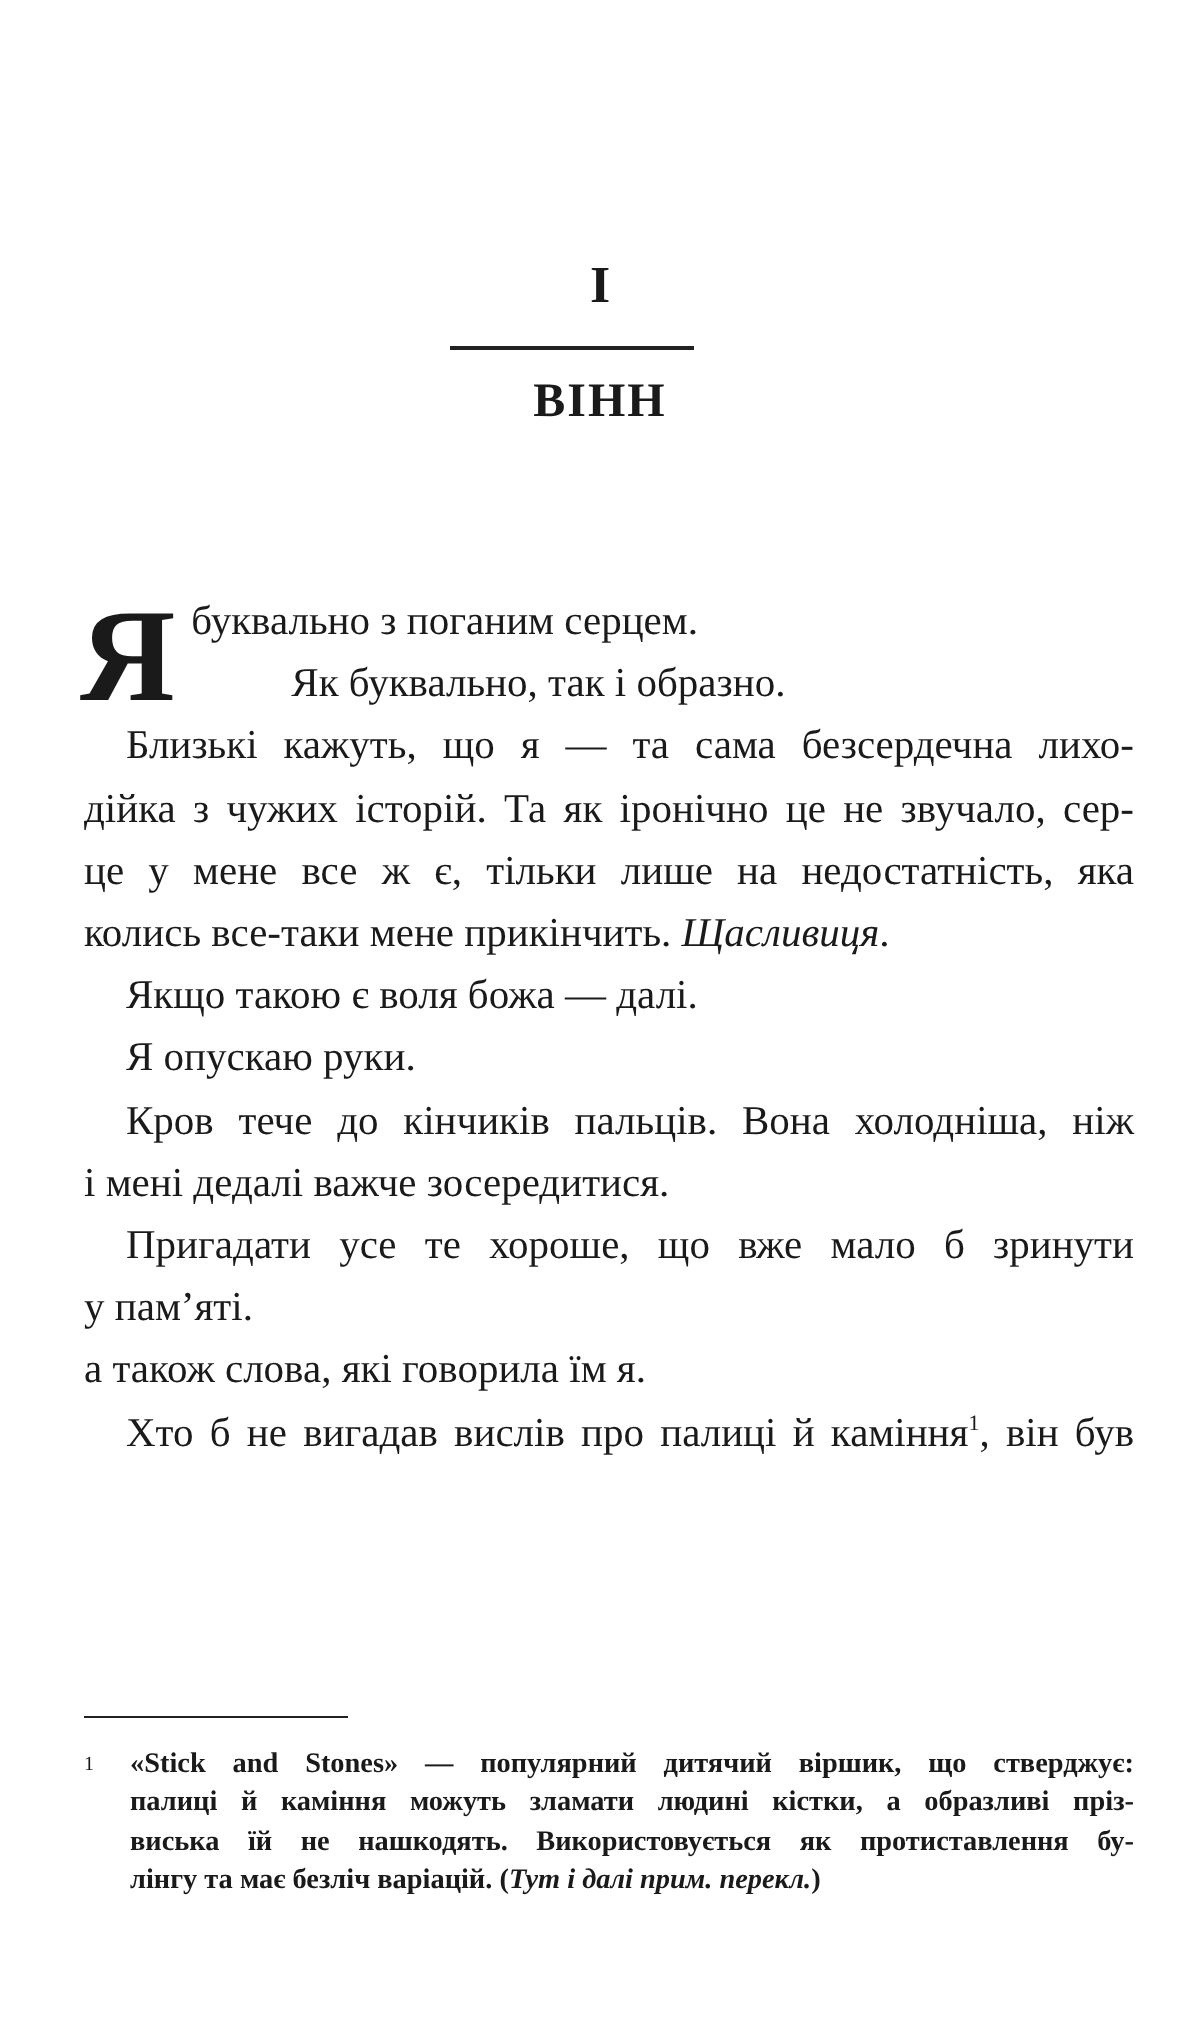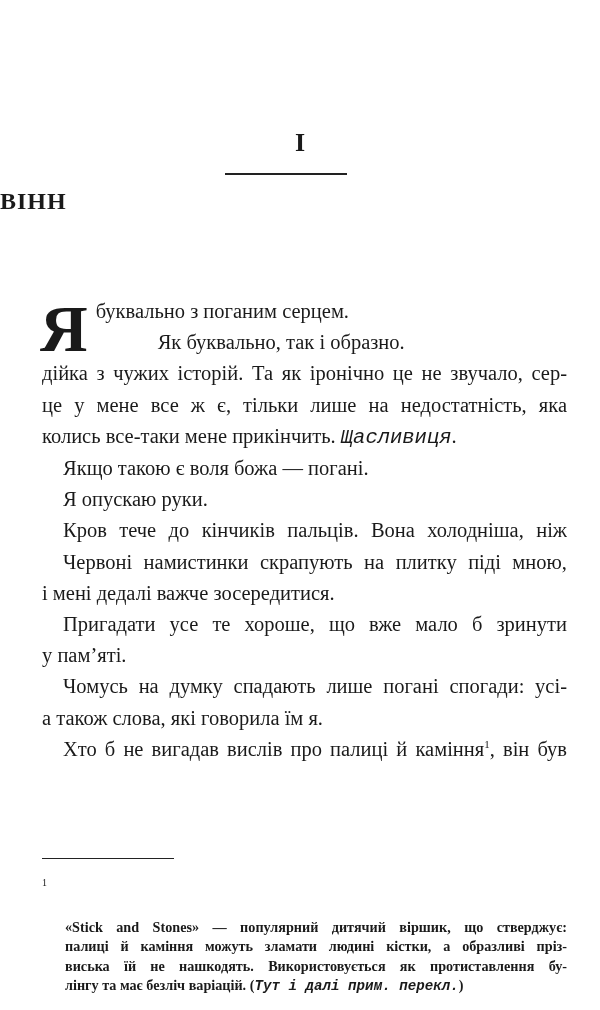--- a/index.html
+++ b/index.html
@@ -11,86 +11,85 @@
   .chapter-num {
     position: absolute; top: 128px; left: 0; width: 600px;
     text-align: center; font-size: 26px; font-weight: bold; line-height: 30px;
   }
   .chapter-rule {
     position: absolute; top: 173px; left: 225px; width: 122px; height: 2px;
     background: #222;
   }
   .chapter-title {
     position: absolute; top: 186px; left: 0; width: 600px;
-    text-align: left; font-size: 24px; font-weight: bold; letter-spacing: 1px; line-height: 30px;
+    text-align: center; font-size: 24px; font-weight: bold; letter-spacing: 1px; line-height: 30px;
   }
   .body-text {
     position: absolute; top: 296px; left: 42px; width: 525px;
     font-size: 20.5px; line-height: 31.2px; text-align: justify;
   }
   .body-text p { margin: 0; text-indent: 21px; }
   .body-text p.first { text-indent: 0; }
   .dropcap {
     float: left; font-size: 66px; line-height: 54px; font-weight: bold;
     margin: 6px 8px 0 -2px; font-family: "Liberation Serif", "DejaVu Serif", serif;
   }
   .line { display: block; }
   .just { text-align-last: justify; }
-  em { font-style: italic; font-family: Liberation Mono, monospace; }
+  em { font-style: italic; }
   sup { font-size: 11px; vertical-align: 8px; line-height: 0; }
   .fn-rule {
     position: absolute; top: 858px; left: 42px; width: 132px; height: 1px; background: #222;
   }
   .footnote {
     position: absolute; top: 873px; left: 42px; width: 525px;
     font-size: 14.2px; line-height: 19.3px; font-weight: bold;
   }
   .fn-mark { position: absolute; left: 0; top: 0; font-size: 10px; font-weight: normal; }
-  .fn-body { margin-left: 23px; text-align: justify; margin-top: 45px; }
+  .fn-body { margin-left: 23px; text-align: justify; }
   .fn-body .line { text-align-last: justify; }
   .fn-body .line.last { text-align-last: left; }
 </style>
 </head>
 <body>
 
 <div class="chapter-num">I</div>
 <div class="chapter-rule"></div>
 <div class="chapter-title">ВІНН</div>
 
 <div class="body-text">
   <p class="first">
     <span class="dropcap">Я</span><span> буквально з поганим серцем.</span>
   </p>
   <p style="text-indent:42px;margin-left:0">
-    <span style="margin-left:20px">Як буквально, так і образно.</span>
+    <span style="margin-left:8px">Як буквально, так і образно.</span>
   </p>
   <p style="clear:both">
+    <span class="line just">Близькі кажуть, що я — та сама безсердечна лихо-</span>
     <span class="line just" style="text-indent:0">дійка з чужих історій. Та як іронічно це не звучало, сер-</span>
     <span class="line just" style="text-indent:0">це у мене все ж є, тільки лише на недостатність, яка</span>
     <span class="line" style="text-indent:0"><span>колись все-таки мене прикінчить. </span><em>Щасливиця</em><span>.</span></span>
   </p>
   <p>
-    <span class="line">Якщо такою є воля божа — погані.</span>
+    <span class="line">Якщо такою є воля божа — далі.</span>
   </p>
   <p>
     <span class="line">Я опускаю руки.</span>
   </p>
   <p>
     <span class="line just">Кров тече до кінчиків пальців. Вона холодніша, ніж</span>
   </p>
   <p>
-    <span class="line just">Червоні намистинки скрапують на плитку піді мною,</span>
     <span class="line" style="text-indent:0">і мені дедалі важче зосередитися.</span>
   </p>
   <p>
     <span class="line just">Пригадати усе те хороше, що вже мало б зринути</span>
     <span class="line" style="text-indent:0">у пам’яті.</span>
   </p>
   <p>
-    <span class="line just">Чомусь на думку спадають лише погані спогади: усі-</span>
     <span class="line" style="text-indent:0">а також слова, які говорила їм я.</span>
   </p>
   <p>
     <span class="line just"><span>Хто б не вигадав вислів про палиці й каміння</span><sup>1</sup><span>, він був</span></span>
   </p>
 </div>
 
 <div class="fn-rule"></div>
 
 <div class="footnote">

